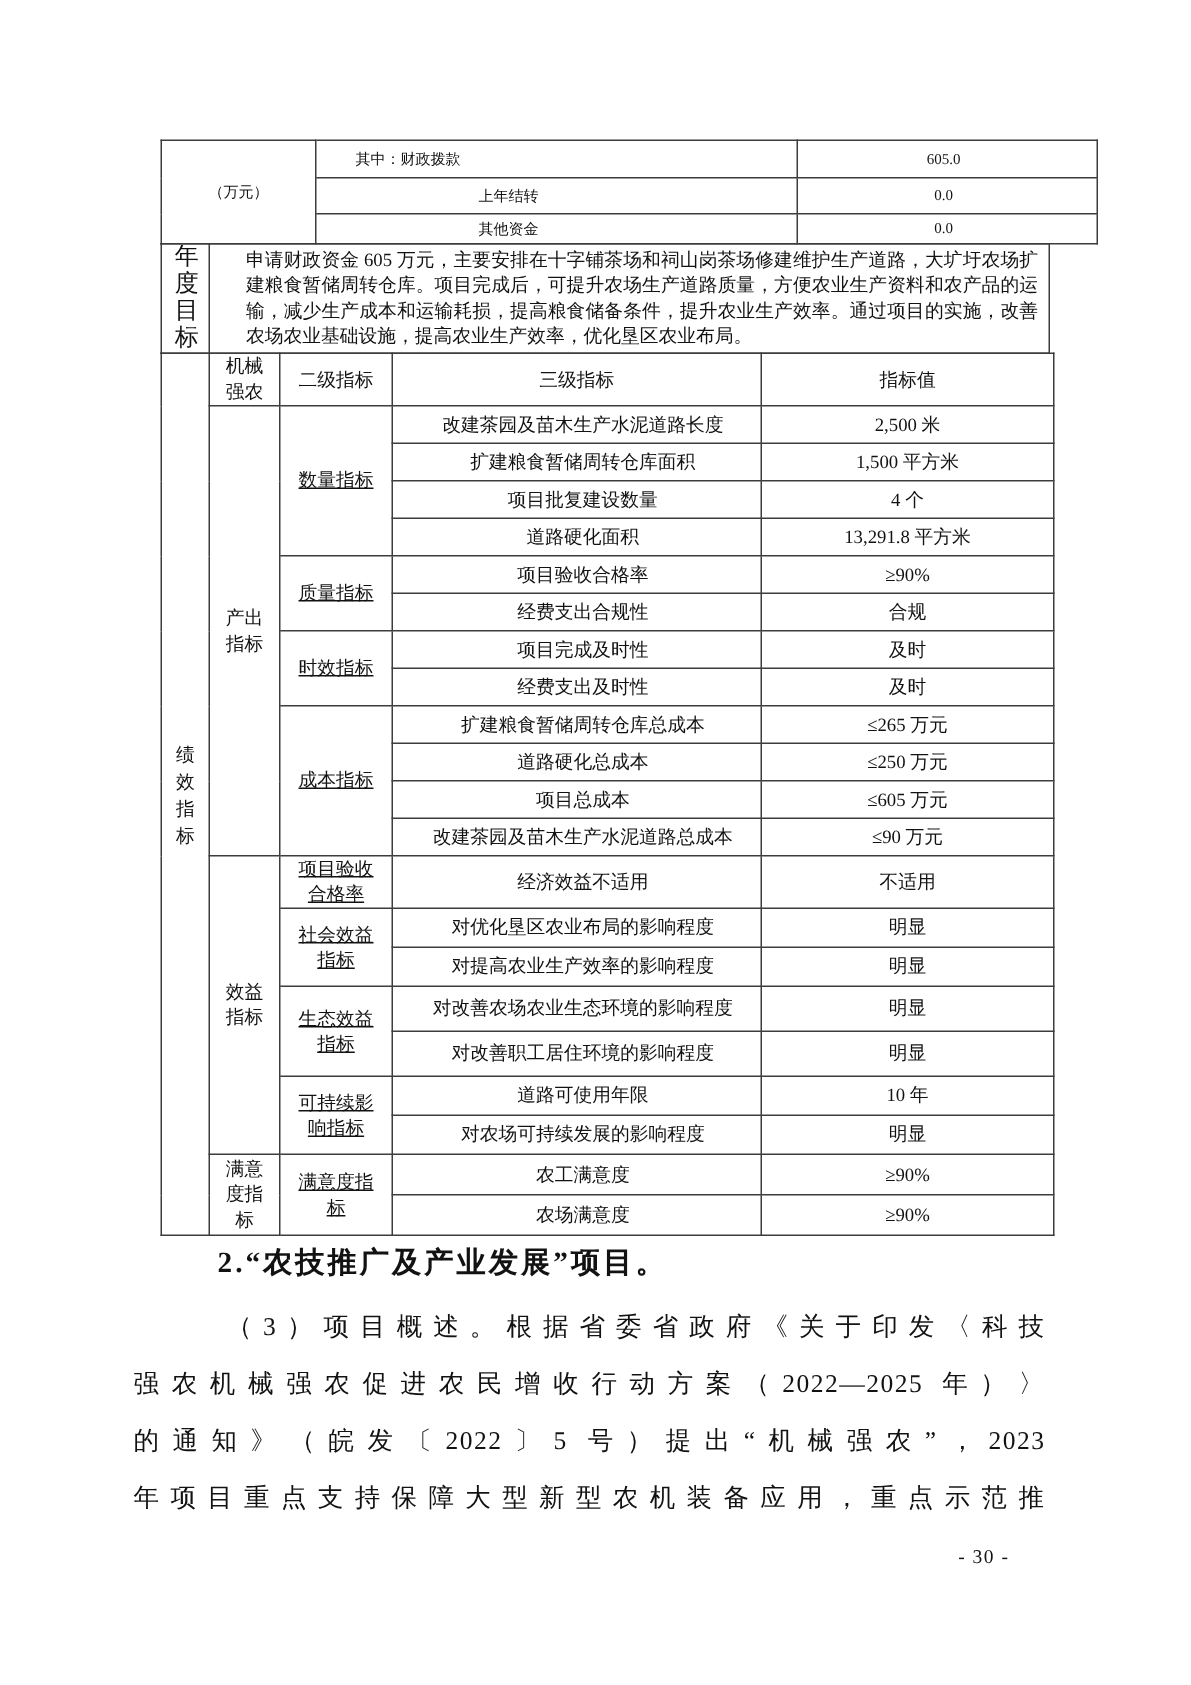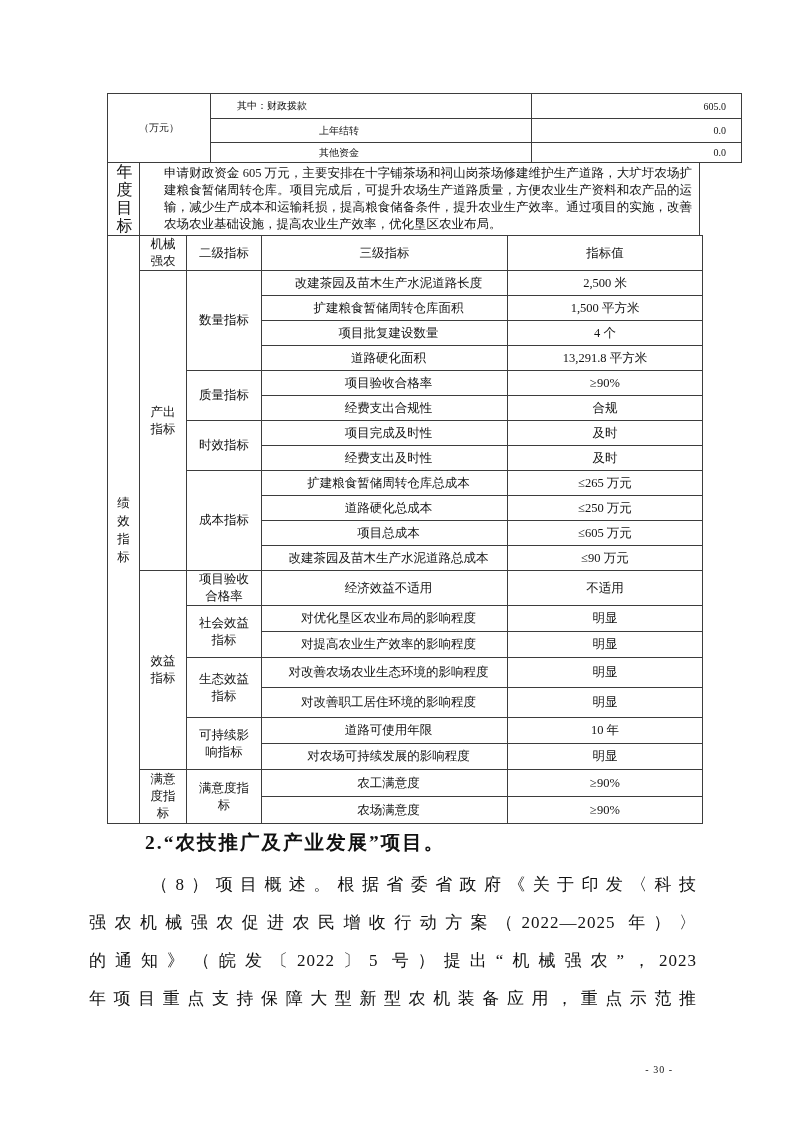--- a/index.html
+++ b/index.html
@@ -7,52 +7,52 @@
         font-family:"Liberation Serif","DejaVu Serif",serif;color:#121212;overflow:hidden;}
   .tables{position:absolute;left:107px;top:93px;}
   table{border-collapse:collapse;table-layout:fixed;}
   td{border:1px solid #3d3d3d;padding:0;overflow:hidden;vertical-align:middle;}
 
   
   .tbl-a{width:590px;}
   .tbl-a td{font-size:10px;}
   .col-a1{width:102px;text-align:center;}
   .col-a2{width:294px;}
-  .col-a3{width:194px;text-align:right;padding-right:15px;font-size:13.5px;}
+  .col-a3{width:194px;text-align:center;padding-right:5px;font-size:13.5px;}
   .fund-label-main{padding-left:26px;}
   .fund-label-sub{padding-left:108px;}
   .h25{height:25px}.h24{height:24px}.h20{height:20px}
 
   
   .tbl-b{width:590px;margin-top:-1px;}
   .col-b1{width:31px;text-align:center;}
   .col-b2{width:559px;}
   .goal-text{font-size:12.5px;line-height:16.9px;text-align:justify;padding:2px 7px 2px 8px;margin-left:16px;}
 
   
   .tbl-c{width:590px;margin-top:-1px;}
   .tbl-c td{font-size:12.5px;}
   .col-c0{width:31px;text-align:center;}
   .col-c1{width:46px;text-align:center;}
   .col-c2{width:74px;text-align:center;}
   .col-c3{width:245px;text-align:center;padding-left:8px;}
   .col-c4{width:194px;text-align:center;}
   .vtext{display:inline-block;width:14px;word-break:break-all;line-height:18px;text-align:center;}
   .wrap2{display:inline-block;width:26px;word-break:break-all;line-height:17px;text-align:center;}
-  .wrap4{display:inline-block;width:52px;word-break:break-all;line-height:17px;text-align:center;}
+  .wrap4{display:inline-block;width:52px;word-break:break-all;line-height:17px;text-align:center;text-decoration:underline;}
   .hd td{text-align:center;padding-left:0;}
   .h34{height:34px}.h25r{height:25px}.h33{height:33px}.h26{height:26px}.h30{height:30px}.h27{height:27px}
 
   
   .section{position:absolute;left:89px;top:828px;width:608px;}
   .sec-heading{font-size:19.5px;font-weight:bold;letter-spacing:2px;margin:0 0 0 56px;height:38px;line-height:30px;}
   .pline{height:38px;line-height:38px;font-size:17px;letter-spacing:1px;
          text-align:justify;text-align-last:justify;white-space:nowrap;}
   .pline.first{text-indent:62px;}
-  .page-num{position:absolute;top:1064px;right:121px;font-size:10px;letter-spacing:1px;}
+  .page-num{position:absolute;top:1030px;right:121px;font-size:13px;letter-spacing:1px;}
 </style>
 </head>
 <body>
 
 <div class="page">
   <div class="tables">
 
     <table class="tbl-a">
       <tbody>
           <tr class="h25">
@@ -222,20 +222,20 @@
       <tr class="h27">
         <td class="col-c3">农场满意度</td>
         <td class="col-c4">≥90%</td>
       </tr>
     </tbody>
       </table>
   </div>
 
   <div class="section">
     <div class="sec-heading">2.“农技推广及产业发展”项目。</div>
-    <div class="pline first">（8）项目概述。根据省委省政府《关于印发〈科技</div>
+    <div class="pline first">（3）项目概述。根据省委省政府《关于印发〈科技</div>
     <div class="pline">强农机械强农促进农民增收行动方案（2022—2025 年）〉</div>
     <div class="pline">的通知》（皖发〔2022〕5 号）提出“机械强农”，2023</div>
     <div class="pline">年项目重点支持保障大型新型农机装备应用，重点示范推</div>
   </div>
 
   <div class="page-num">- 30 -</div>
 </div>
 
 </body></html>

